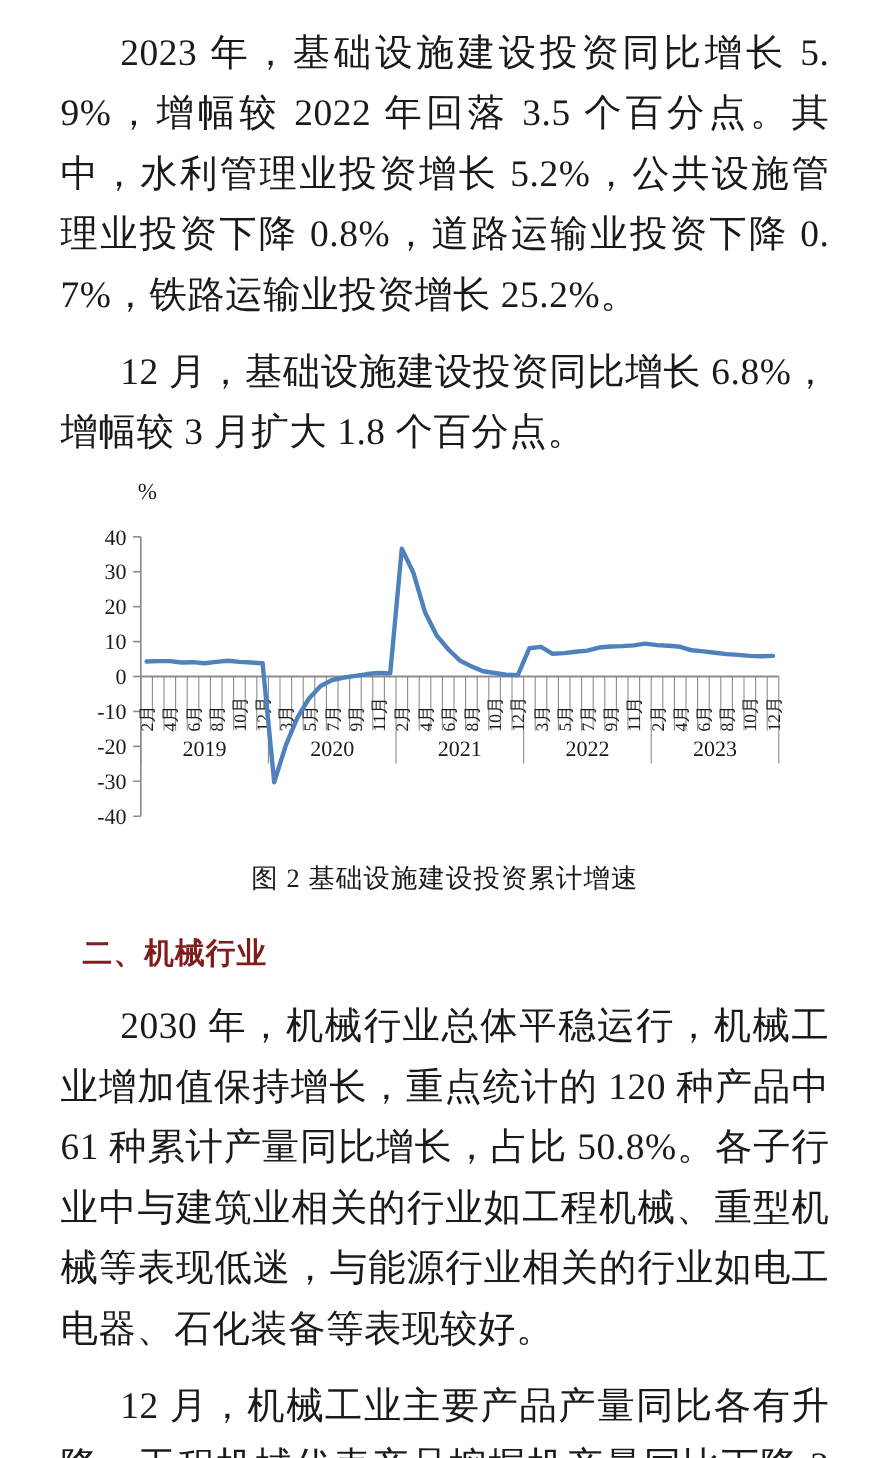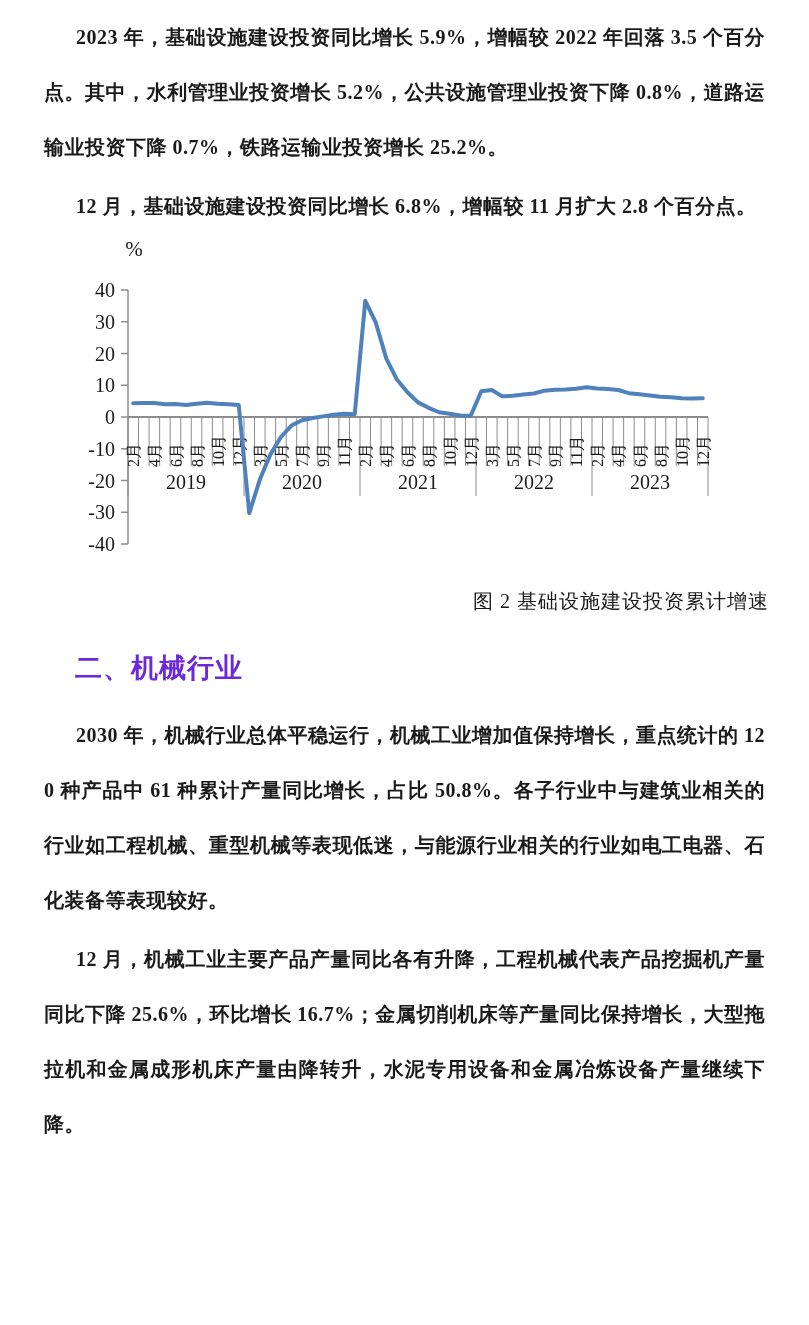--- a/index.html
+++ b/index.html
@@ -1,31 +1,31 @@
 <!DOCTYPE html>
 <html><head>
 <meta charset="utf-8">
 <style>
   html,body { margin:0; padding:0; background:#ffffff; }
   body { width:809px; font-family:"Liberation Serif","DejaVu Serif",serif; color:#1a1a1a; }
   .page { box-sizing:border-box; width:809px; min-height:1325px; padding:6px 40px 18px 40px; background:#ffffff; }
-  .para { font-size:20px; line-height:55px; margin:4px; text-align:justify; text-indent:1.6em; letter-spacing:0.5px; word-break:break-all;font-weight:bold; }
+  .para { font-size:34px; line-height:55px; margin:15px; text-align:justify; text-indent:1.6em; letter-spacing:0.5px; word-break:break-all; }
   figure.fig { margin:0; padding:0; }
   .chart-box { width:660px; height:330px; margin:2px 0 0 40px; }
   .chart-box svg { display:block; }
-  figcaption.fig-caption { text-align:right; font-size:20px; line-height:34px; margin-top:16px; letter-spacing:1px; }
-  h2.section-heading { font-family:"Liberation Sans","DejaVu Sans",sans-serif; font-size:27px; font-weight:bold; color:#6d28d9; margin:30px 0 20px 0; text-indent:1.3em; line-height:40px; letter-spacing:1px; }
+  figcaption.fig-caption { text-align:center; font-size:24px; line-height:34px; margin-top:16px; letter-spacing:1px; }
+  h2.section-heading { font-family:"Liberation Sans","DejaVu Sans",sans-serif; font-size:27px; font-weight:bold; color:#7f1d1d; margin:30px 0 20px 0; text-indent:1.3em; line-height:40px; letter-spacing:1px; }
 </style>
 </head>
 <body>
 
 <div class="page">
 
   <p class="para">2023 年，基础设施建设投资同比增长 5.9%，增幅较 2022 年回落 3.5 个百分点。其中，水利管理业投资增长 5.2%，公共设施管理业投资下降 0.8%，道路运输业投资下降 0.7%，铁路运输业投资增长 25.2%。</p>
-  <p class="para">12 月，基础设施建设投资同比增长 6.8%，增幅较 11 月扩大 2.8 个百分点。</p>
+  <p class="para">12 月，基础设施建设投资同比增长 6.8%，增幅较 3 月扩大 1.8 个百分点。</p>
 
   <figure class="fig">
     <div class="chart-box" id="chart">
         <svg viewBox="0 0 660 330" width="660" height="330" font-family="&quot;Liberation Serif&quot;,&quot;DejaVu Serif&quot;,serif">
           <text x="54" y="18" text-anchor="middle" font-size="21" fill="#1a1a1a">%</text>
           <line x1="48" y1="52" x2="48" y2="306" stroke="#8c8c8c" stroke-width="1.5"></line>
           <line x1="41" y1="52" x2="48" y2="52" stroke="#8c8c8c" stroke-width="1.5"></line>
           <text x="35" y="59" text-anchor="end" font-size="20" fill="#1a1a1a">40</text>
           <line x1="41" y1="83.75" x2="48" y2="83.75" stroke="#8c8c8c" stroke-width="1.5"></line>
           <text x="35" y="90.75" text-anchor="end" font-size="20" fill="#1a1a1a">30</text>

